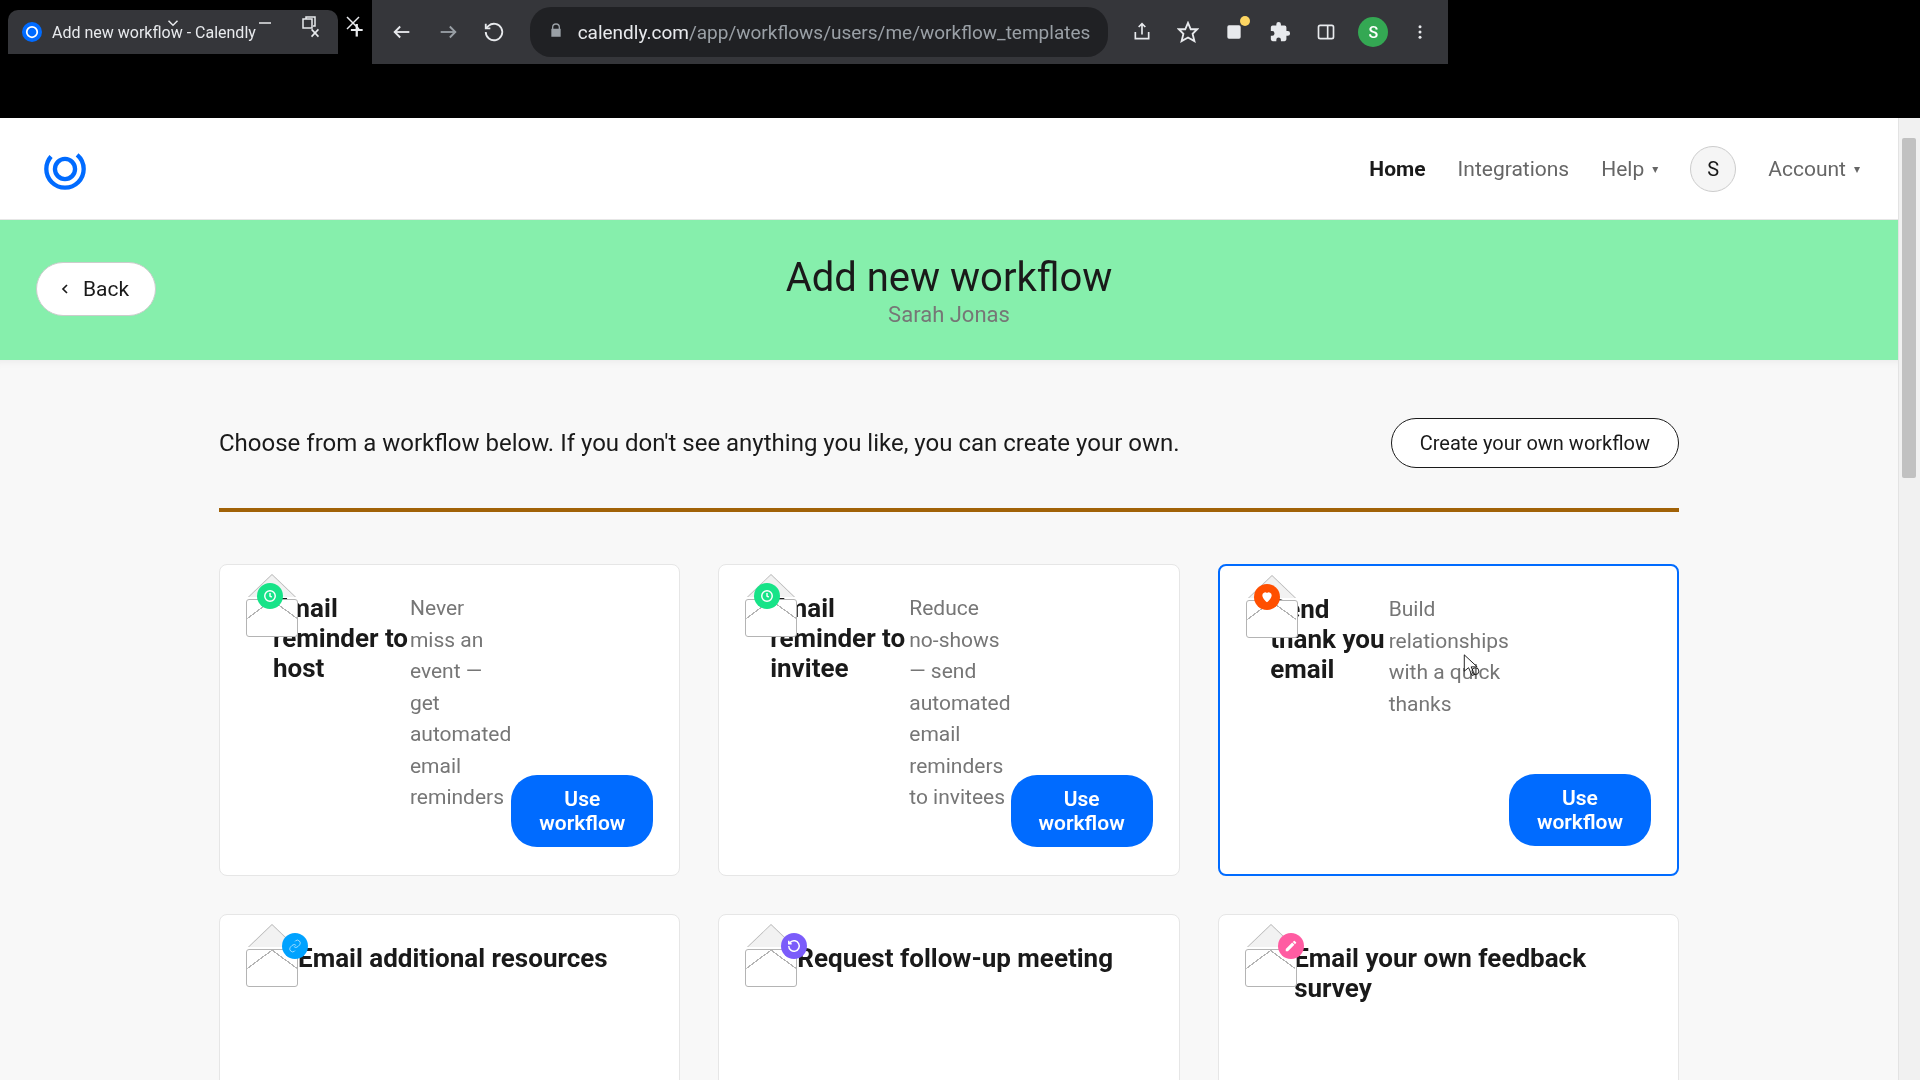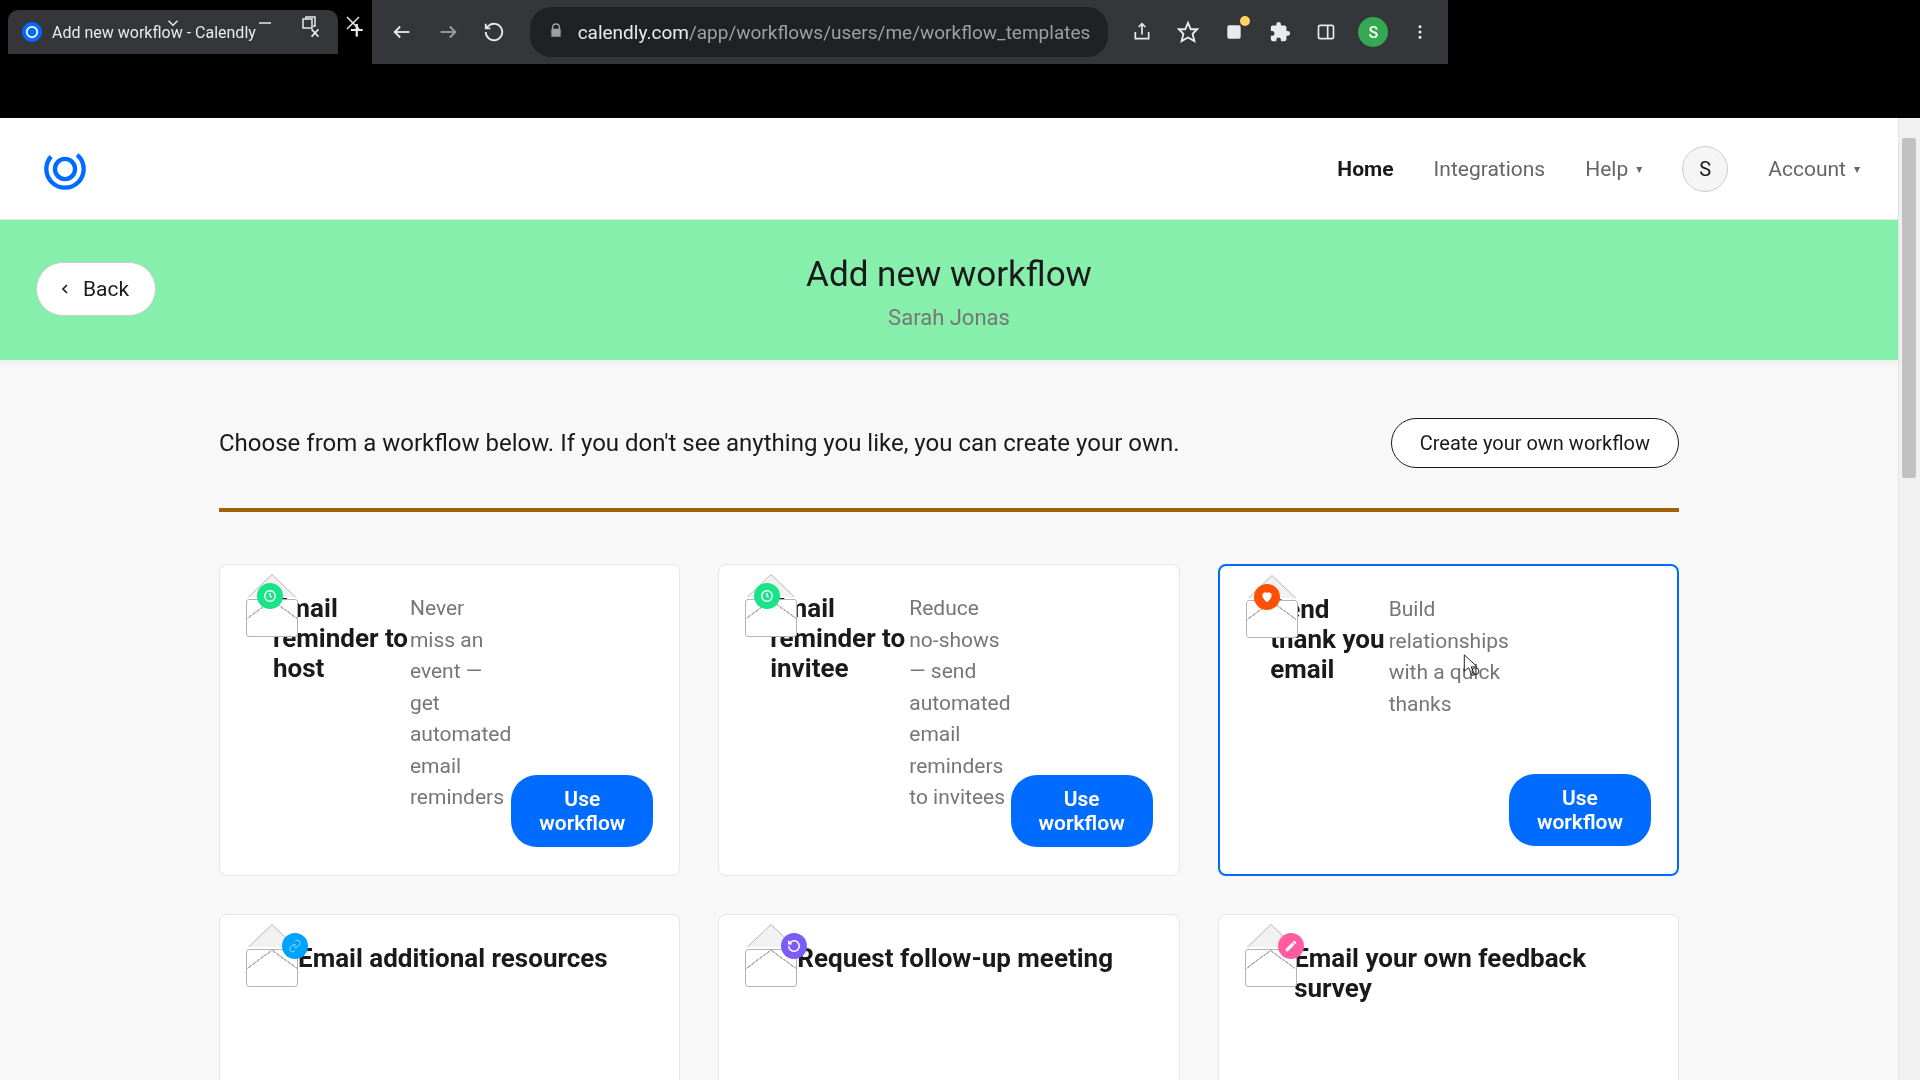--- a/index.html
+++ b/index.html
@@ -31,30 +31,30 @@
 .profile-badge { width: 30px; height: 30px; border-radius: 50%; background: #34a853; color: #fff; display: flex; align-items: center; justify-content: center; font-size: 16px; font-weight: 500; }
 
 
 .page-viewport { width: 100%; height: calc(1080px - 118px); background: #f7f7f8; position: relative; display: flex; }
 .page-scroll { width: calc(100% - 22px); height: 100%; background: #fff; overflow: hidden; }
 .scrollbar-track { width: 22px; background: #f1f1f1; border-left: 1px solid #e3e3e3; height: 100%; position: relative; }
 .scrollbar-thumb { position: absolute; top: 20px; left: 3px; width: 14px; height: 340px; background: #c1c1c1; border-radius: 2px; }
 
 .app-header { height: 102px; border-bottom: 1px solid #e6e6e6; display: flex; align-items: center; padding: 0 38px; justify-content: space-between; background: #fff; }
 .logo { width: 54px; height: 54px; display: flex; align-items: center; justify-content: center; }
-.header-nav { display: flex; align-items: center; gap: 40px; }
+.header-nav { display: flex; align-items: center; gap: 32px; }
 .nav-item { color: #666; font-size: 21px; cursor: pointer; display: flex; align-items: center; gap: 8px; }
 .nav-item.active { color: #1a1a1a; font-weight: 700; }
 .avatar-small { width: 46px; height: 46px; border-radius: 50%; background: #f5f5f5; border: 1px solid #ccc; display: flex; align-items: center; justify-content: center; color: #1a1a1a; font-size: 20px; }
 .caret { font-size: 12px; color: #666; }
 
 .subheader { padding: 42px 36px 44px; background: #86efac; position: relative; }
 .back-btn { border: 1px solid #ccc; border-radius: 30px; padding: 14px 26px 14px 20px; display: inline-flex; align-items: center; gap: 10px; font-size: 21px; color: #1a1a1a; cursor: pointer; background: #fff; }
 .page-title-wrap { position: absolute; left: 0; top: 34px; width: 100%; text-align: center; pointer-events: none; }
-.page-title { font-size: 35px; font-weight: 400; color: #1a1a1a; margin-bottom: 10px; }
+.page-title { font-size: 40px; font-weight: 400; color: #1a1a1a; margin-bottom: 1px; }
 .page-subtitle { font-size: 22px; color: #767676; }
 
 .content { background: #f8f8f8; padding: 58px 38px; box-shadow: inset 0 8px 10px -8px rgba(0,0,0,0.08); }
 .content-inner { max-width: 1460px; margin: 0 auto; }
 .intro-row { display: flex; align-items: center; justify-content: space-between; padding-bottom: 40px; border-bottom: 4px solid #a16207; }
 .intro-text { font-size: 24px; color: #1a1a1a; }
 .create-btn { border: 1px solid #1a1a1a; border-radius: 26px; padding: 12px 28px; font-size: 20px; background: #fff; cursor: pointer; color: #1a1a1a; }
 
 .cards { display: grid; grid-template-columns: repeat(3, 1fr); gap: 38px; margin-top: 52px; }
 .card { background: #fff; border: 1px solid #e6e6e6; border-radius: 8px; padding: 28px 26px; display: flex; flex-direction: row; min-height: 312px; }

